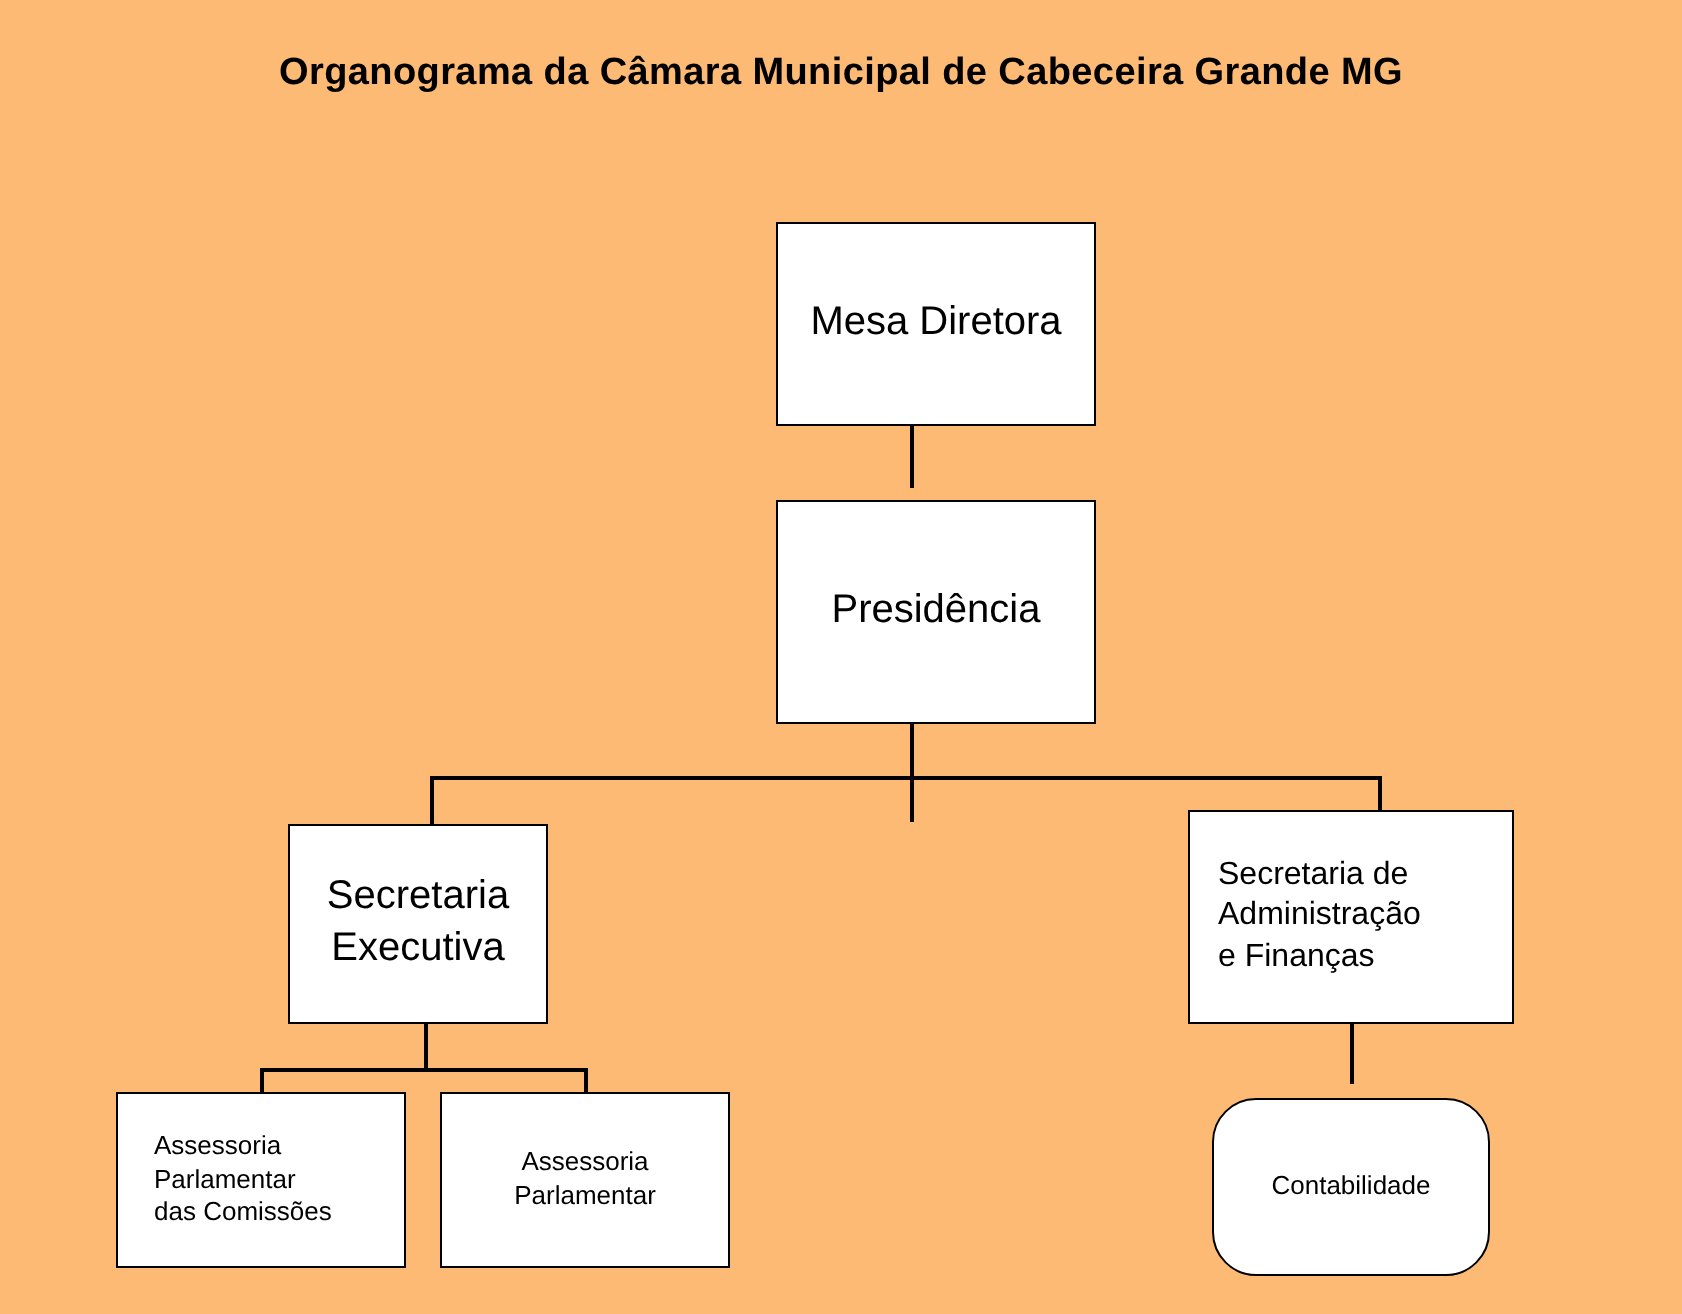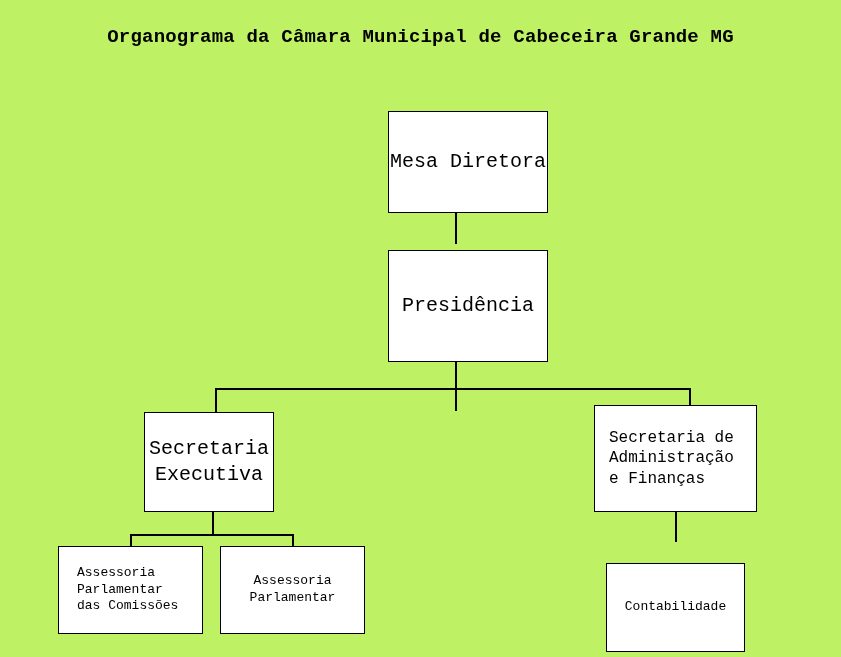--- a/index.html
+++ b/index.html
@@ -4,23 +4,23 @@
 <style>
   html, body {
     margin: 0;
     padding: 0;
     background: #ffffff;
   }
   #canvas {
     position: relative;
     width: 841px;
     height: 657px;
-    background: #bef264;
+    background: #fdba74;
     overflow: hidden;
-    font-family: Liberation Mono, monospace;
+    font-family: Liberation Sans, sans-serif;
     color: #000000;
   }
   #chart-title {
     position: absolute;
     left: 0;
     top: 26px;
     width: 841px;
     text-align: center;
     font-size: 19px;
     font-weight: bold;
@@ -102,17 +102,17 @@
     <span class="node-label">Assessoria
 Parlamentar
 das Comissões</span>
   </div>
 
   <div class="node t-center fs-sm" style="left:220px; top:546px; width:145px; height:88px;">
     <span class="node-label">Assessoria
 Parlamentar</span>
   </div>
 
-  <div class="node t-center fs-sm" style="left:606px; top:563px; width:139px; height:89px;">
+  <div class="node t-center fs-sm" style="left:606px; top:549px; width:139px; height:89px;border-radius:22px;">
     <span class="node-label">Contabilidade</span>
   </div>
 
 </div>
 
 </body></html>

